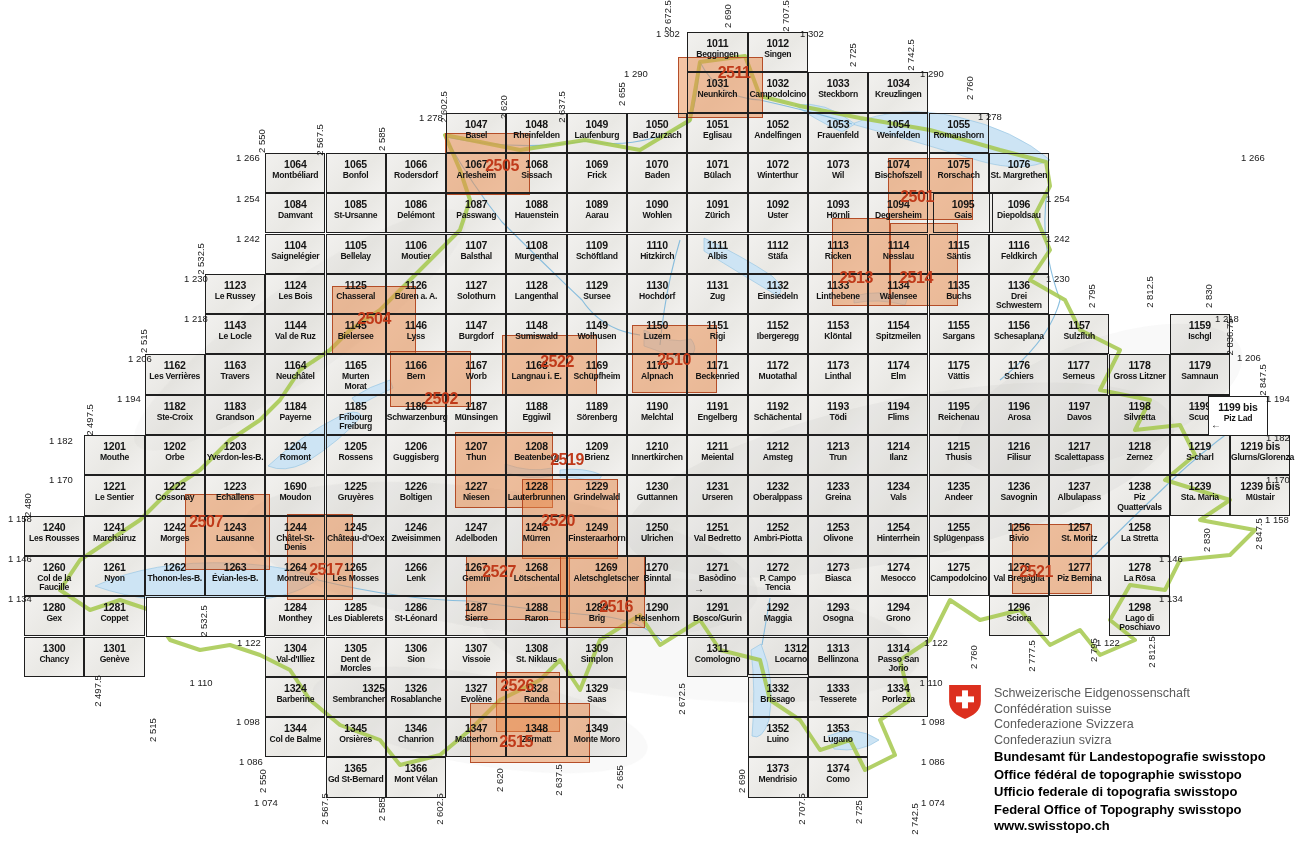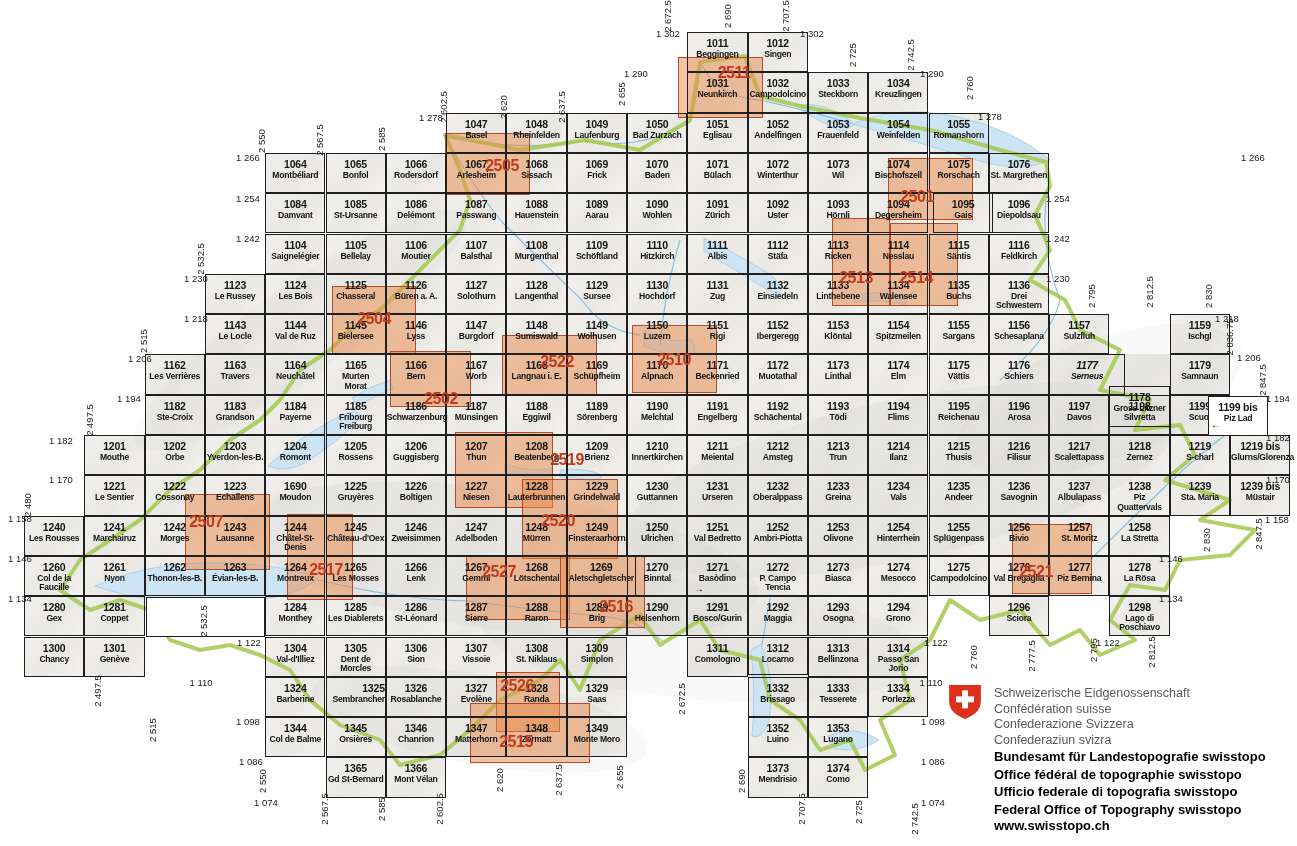--- a/index.html
+++ b/index.html
@@ -715,25 +715,25 @@
       <span class="nm">Elm</span>
     </div>
     <div class="cell" style="left: 928.5px; top: 354.4px; width: 60.3px; height: 40.3px;">
       <span class="num">1175</span>
       <span class="nm">Vättis</span>
     </div>
     <div class="cell" style="left: 988.8px; top: 354.4px; width: 60.3px; height: 40.3px;">
       <span class="num">1176</span>
       <span class="nm">Schiers</span>
     </div>
-    <div class="cell" style="left: 1049.1px; top: 354.4px; width: 76px; height: 40.3px; font-style: italic;">
+    <div class="cell" style="left: 1049.1px; top: 354.4px; width: 59px; height: 40.3px;">
       <span class="num">1177</span>
       <span class="nm">Serneus</span>
     </div>
-    <div class="cell" style="left: 1109.4px; top: 354.4px; width: 60.3px; height: 40.3px; margin-top: 32px;">
+    <div class="cell" style="left: 1109.4px; top: 354.4px; width: 60.3px; height: 40.3px;">
       <span class="num">1178</span>
       <span class="nm">Gross Litzner</span>
     </div>
     <div class="cell" style="left: 1169.7px; top: 354.4px; width: 60.3px; height: 40.3px;">
       <span class="num">1179</span>
       <span class="nm">Samnaun</span>
     </div>
     <div class="cell" style="left: 144.6px; top: 394.7px; width: 60.3px; height: 40.3px;">
       <span class="num">1182</span>
       <span class="nm">Ste-Croix</span>
@@ -1072,21 +1072,21 @@
       <span class="nm">Lenk</span>
     </div>
     <div class="cell" style="left: 446.1px; top: 555.9px; width: 60.3px; height: 40.3px;">
       <span class="num">1267</span>
       <span class="nm">Gemmi</span>
     </div>
     <div class="cell" style="left: 506.4px; top: 555.9px; width: 60.3px; height: 40.3px;">
       <span class="num">1268</span>
       <span class="nm">Lötschental</span>
     </div>
-    <div class="cell" style="left: 566.7px; top: 555.9px; width: 69px; height: 40.3px;">
+    <div class="cell" style="left: 566.7px; top: 555.9px; width: 79px; height: 40.3px;">
       <span class="num">1269</span>
       <span class="nm">Aletschgletscher</span>
     </div>
     <div class="cell" style="left: 627px; top: 555.9px; width: 60.3px; height: 40.3px;">
       <span class="num">1270</span>
       <span class="nm">Binntal</span>
     </div>
     <div class="cell" style="left: 687.3px; top: 555.9px; width: 60.3px; height: 40.3px;">
       <span class="num">1271</span>
       <span class="nm">Basòdino</span>
@@ -1208,21 +1208,21 @@
       <span class="nm">St. Niklaus</span>
     </div>
     <div class="cell" style="left: 566.7px; top: 636.5px; width: 60.3px; height: 40.3px;">
       <span class="num">1309</span>
       <span class="nm">Simplon</span>
     </div>
     <div class="cell" style="left: 687.3px; top: 636.5px; width: 60.3px; height: 40.3px;">
       <span class="num">1311</span>
       <span class="nm">Comologno</span>
     </div>
-    <div class="cell" style="left: 747.6px; top: 636.5px; width: 60.3px; height: 38px;">
+    <div class="cell" style="left: 747.6px; top: 636.5px; width: 60.3px; height: 38px; text-align: right;">
       <span class="num">1312</span>
       <span class="nm">Locarno</span>
     </div>
     <div class="cell" style="left: 807.9px; top: 636.5px; width: 60.3px; height: 40.3px;">
       <span class="num">1313</span>
       <span class="nm">Bellinzona</span>
     </div>
     <div class="cell" style="left: 868.2px; top: 636.5px; width: 60.3px; height: 40.3px;">
       <span class="num">1314</span>
       <span class="nm">Passo San Jorio</span>

